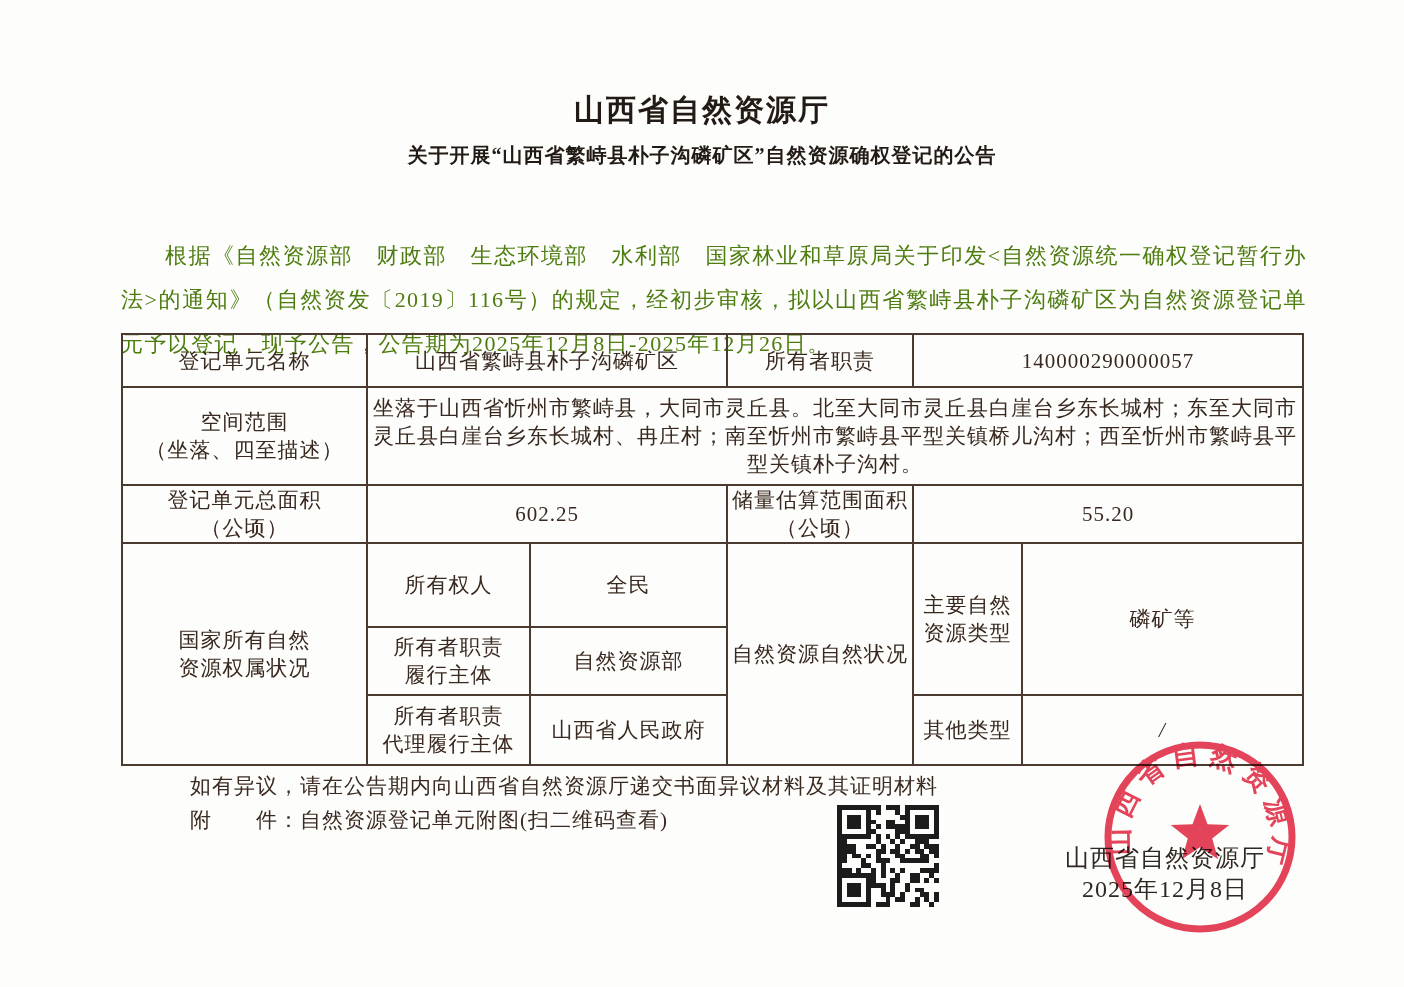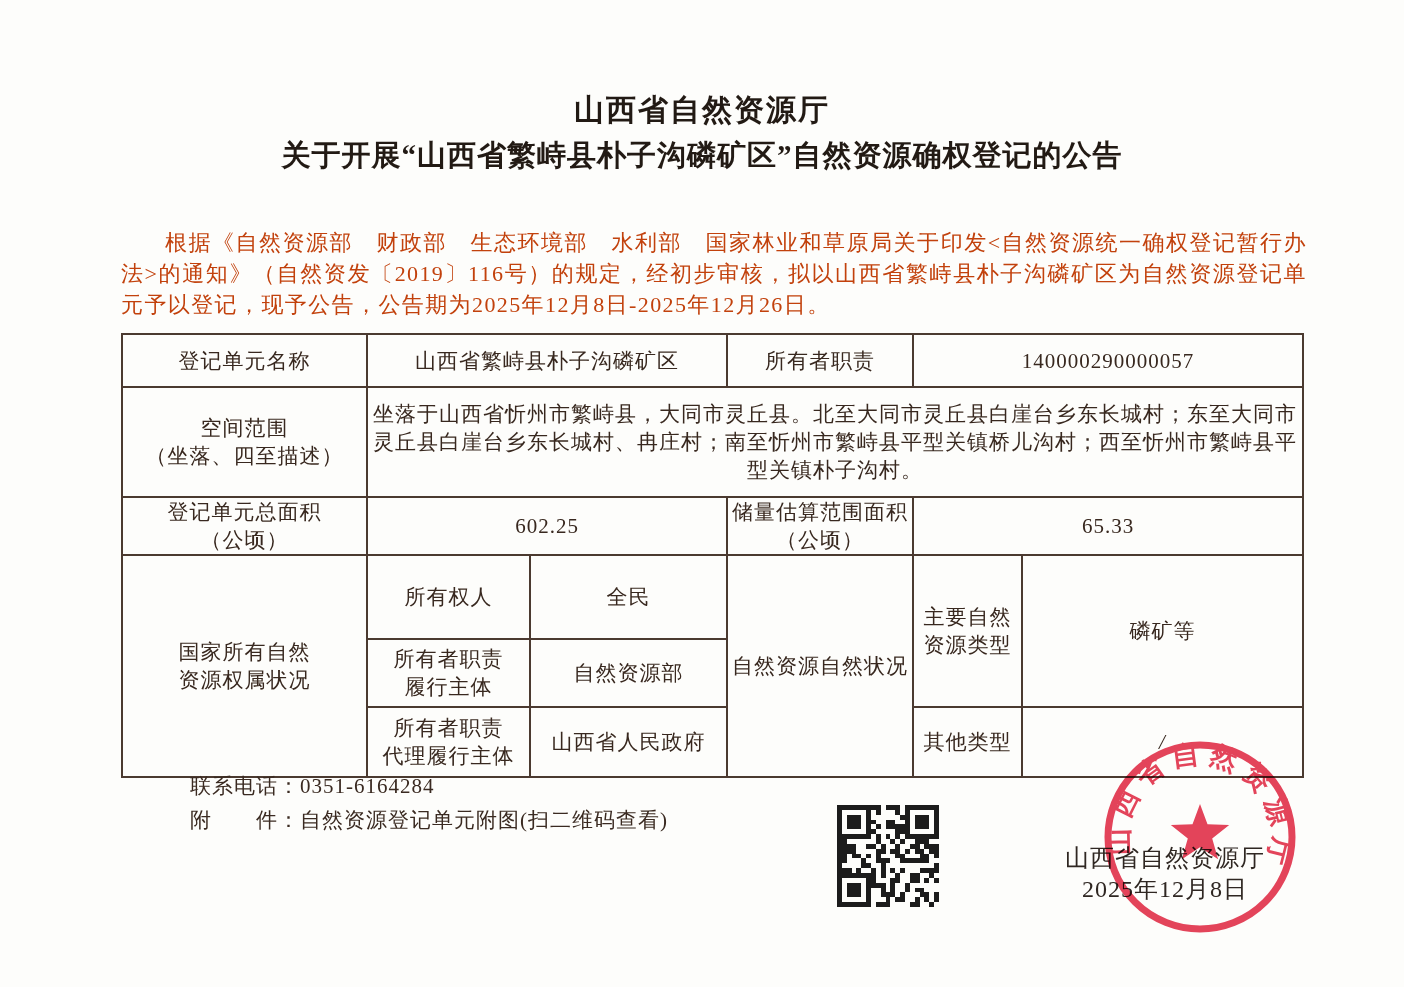--- a/index.html
+++ b/index.html
@@ -7,27 +7,27 @@
     position:relative;
     width:1404px;height:987px;
     background:#fdfdfb;
     overflow:hidden;
     font-family:"Liberation Serif","DejaVu Serif",serif;
     color:#3d2c23;
   }
   
   .title-block{position:absolute;left:0;top:92px;width:1404px;text-align:center;}
   .t1{font-size:30px;font-weight:700;color:#221a14;letter-spacing:2px;line-height:36px;}
-  .t2{font-size:29px;font-weight:700;color:#221a14;letter-spacing:1px;line-height:36px;margin-top:9px;}
+  .t2{font-size:20px;font-weight:700;color:#221a14;letter-spacing:1px;line-height:36px;margin-top:9px;}
   .t3{font-size:27px;font-weight:700;color:#221a14;letter-spacing:2px;line-height:34px;margin-top:9px;}
   
   .intro{
-    position:absolute;left:121px;top:227px;width:1186px;
-    font-size:22px;line-height:31px;letter-spacing:1.4px;
-    text-align:justify;text-indent:2em;color:#c2410c;
+    position:absolute;left:121px;top:234px;width:1186px;
+    font-size:22px;line-height:44px;letter-spacing:1.4px;
+    text-align:justify;text-indent:2em;color:#4d7c0f;
   }
   
   table.reg{
     position:absolute;left:121px;top:333px;
     border-collapse:collapse;table-layout:fixed;
     width:1181px;
   }
   table.reg td{
     border:2px solid #4b3a30;
     text-align:center;vertical-align:middle;
@@ -88,32 +88,32 @@
         <col style="width:109px">
         <col style="width:281px">
     </colgroup>
     <tbody>
         <tr style="height:53px">
       <td>登记单元名称</td>
       <td colspan="2">山西省繁峙县朴子沟磷矿区</td>
       <td>所有者职责</td>
       <td colspan="2" class="num">140000290000057</td>
     </tr>
-    <tr style="height:110px">
+    <tr style="height:98px">
       <td>空间范围
 （坐落、四至描述）</td>
       <td colspan="5" class="scope-val">坐落于山西省忻州市繁峙县，大同市灵丘县。北至大同市灵丘县白崖台乡东长城村；东至大同市灵丘县白崖台乡东长城村、冉庄村；南至忻州市繁峙县平型关镇桥儿沟村；西至忻州市繁峙县平型关镇朴子沟村。</td>
     </tr>
     <tr style="height:57px">
       <td>登记单元总面积
 （公顷）</td>
       <td colspan="2" class="num">602.25</td>
       <td class="tight">储量估算范围面积
 （公顷）</td>
-      <td colspan="2" class="num">65.33</td>
+      <td colspan="2" class="num">55.20</td>
     </tr>
     <tr style="height:84px">
       <td rowspan="3">国家所有自然
 资源权属状况</td>
       <td>所有权人</td>
       <td>全民</td>
       <td rowspan="3" class="tight">自然资源自然状况</td>
       <td rowspan="2">主要自然
 资源类型</td>
       <td rowspan="2">磷矿等</td>
@@ -127,21 +127,21 @@
       <td>所有者职责
 代理履行主体</td>
       <td>山西省人民政府</td>
       <td>其他类型</td>
       <td class="slash-cell">/</td>
     </tr>
   </tbody>
     </table>
 
   <div class="footer">
-    <div>联系电话：0351-6164284</div>
+    <div>如有异议，请在公告期内向山西省自然资源厅递交书面异议材料及其证明材料</div>
     <div>附　　件：自然资源登记单元附图(扫二维码查看)</div>
   </div>
 
   <svg class="qr" id="qr-svg" viewBox="0 0 21 21" shape-rendering="crispEdges">
       <rect x="7" y="0" width="1" height="1" fill="#1c1c1c"></rect>
       <rect x="8" y="0" width="1" height="1" fill="#1c1c1c"></rect>
       <rect x="10" y="0" width="1" height="1" fill="#1c1c1c"></rect>
       <rect x="11" y="0" width="1" height="1" fill="#1c1c1c"></rect>
       <rect x="12" y="0" width="1" height="1" fill="#1c1c1c"></rect>
       <rect x="8" y="1" width="1" height="1" fill="#1c1c1c"></rect>

